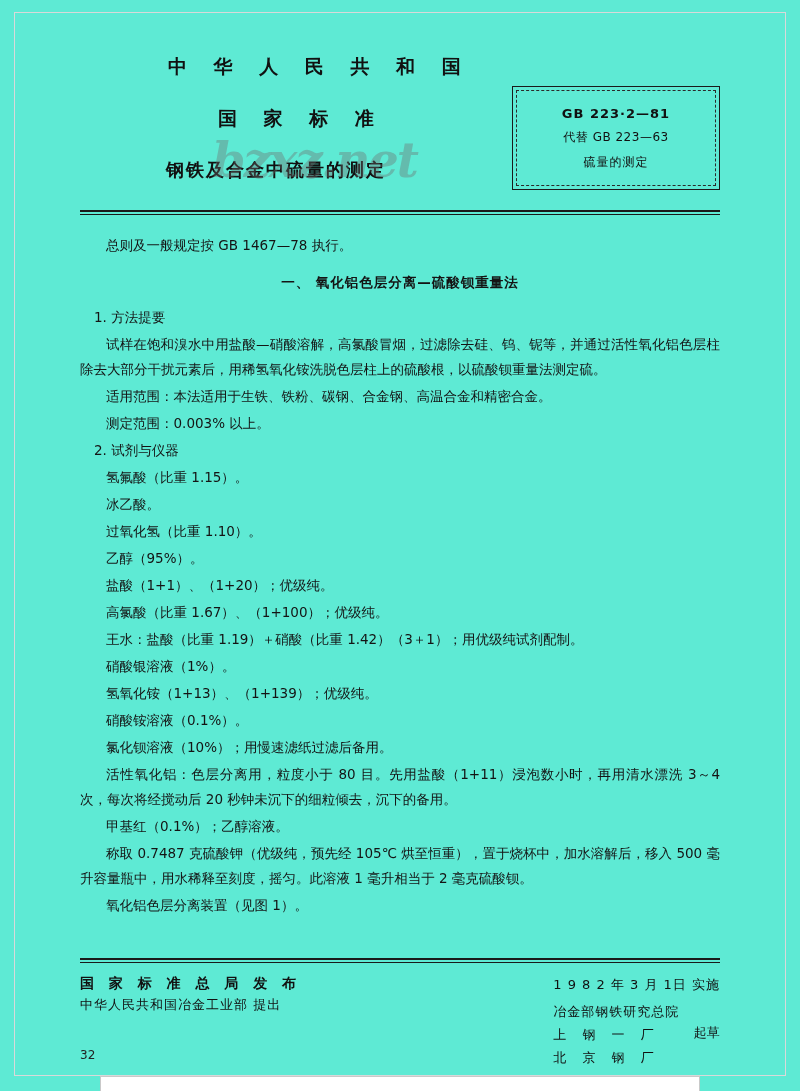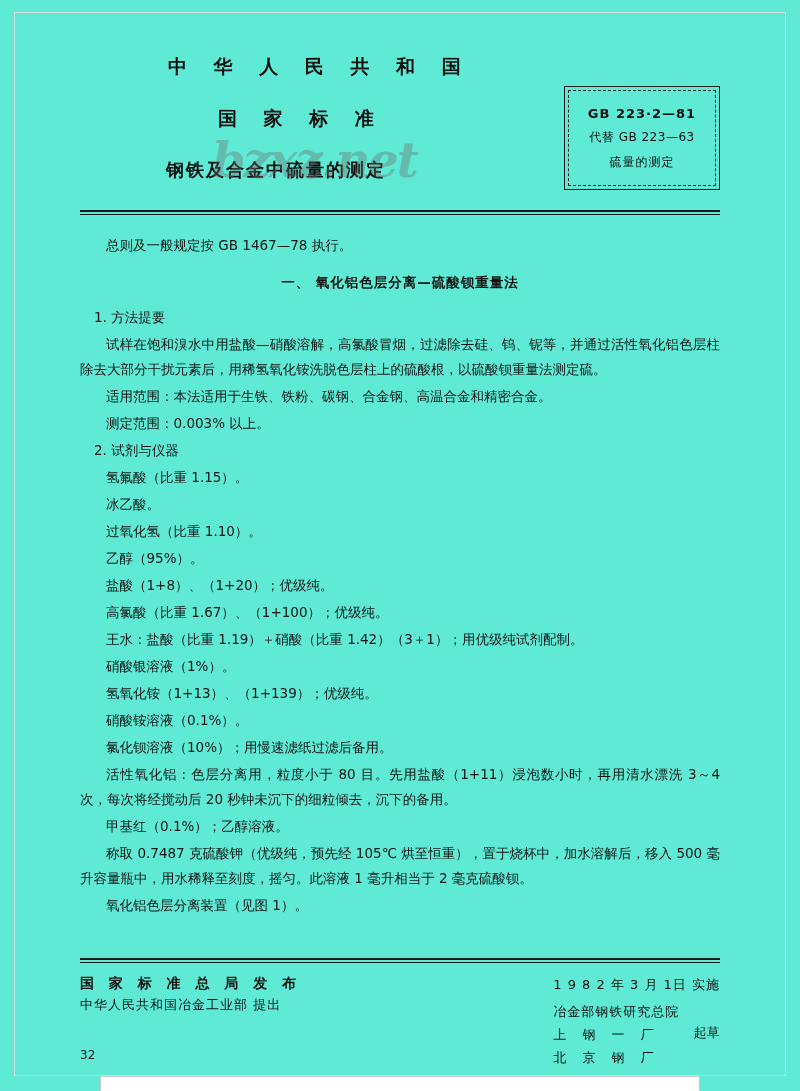--- a/index.html
+++ b/index.html
@@ -68,21 +68,21 @@
     padding-left: 86px;
     margin-top: 26px;
     color: #111;
   }
 
   
   .std-box {
     position: absolute;
     right: 0px;
     top: 32px;
-    width: 156px;
+    width: 208px;
     height: 104px;
     border: 1px solid #1a1a1a;
     box-sizing: border-box;
     padding: 3px;
   }
   .std-box-inner {
     width: 100%;
     height: 100%;
     border: 1px dashed #2a2a2a;
     box-sizing: border-box;
@@ -259,21 +259,21 @@
       <div>
           <p class="p-ind2">1. 方法提要</p>
           <p class="p-block">试样在饱和溴水中用盐酸—硝酸溶解，高氯酸冒烟，过滤除去硅、钨、铌等，并通过活性氧化铝色层柱除去大部分干扰元素后，用稀氢氧化铵洗脱色层柱上的硫酸根，以硫酸钡重量法测定硫。</p>
           <p class="p-ind1">适用范围：本法适用于生铁、铁粉、碳钢、合金钢、高温合金和精密合金。</p>
           <p class="p-ind1">测定范围：0.003% 以上。</p>
           <p class="p-ind2">2. 试剂与仪器</p>
           <p class="p-ind1">氢氟酸（比重 1.15）。</p>
           <p class="p-ind1">冰乙酸。</p>
           <p class="p-ind1">过氧化氢（比重 1.10）。</p>
           <p class="p-ind1">乙醇（95%）。</p>
-          <p class="p-ind1">盐酸（1+8）、（1+20）；优级纯。</p>
+          <p class="p-ind1">盐酸（1+1）、（1+20）；优级纯。</p>
           <p class="p-ind1">高氯酸（比重 1.67）、（1+100）；优级纯。</p>
           <p class="p-ind1">王水：盐酸（比重 1.19）＋硝酸（比重 1.42）（3＋1）；用优级纯试剂配制。</p>
           <p class="p-ind1">硝酸银溶液（1%）。</p>
           <p class="p-ind1">氢氧化铵（1+13）、（1+139）；优级纯。</p>
           <p class="p-ind1">硝酸铵溶液（0.1%）。</p>
           <p class="p-ind1">氯化钡溶液（10%）；用慢速滤纸过滤后备用。</p>
           <p class="p-block">活性氧化铝：色层分离用，粒度小于 80 目。先用盐酸（1+11）浸泡数小时，再用清水漂洗 3～4 次，每次将经搅动后 20 秒钟未沉下的细粒倾去，沉下的备用。</p>
           <p class="p-ind1">甲基红（0.1%）；乙醇溶液。</p>
           <p class="p-block">称取 0.7487 克硫酸钾（优级纯，预先经 105℃ 烘至恒重），置于烧杯中，加水溶解后，移入 500 毫升容量瓶中，用水稀释至刻度，摇匀。此溶液 1 毫升相当于 2 毫克硫酸钡。</p>
           <p class="p-ind1">氧化铝色层分离装置（见图 1）。</p>

